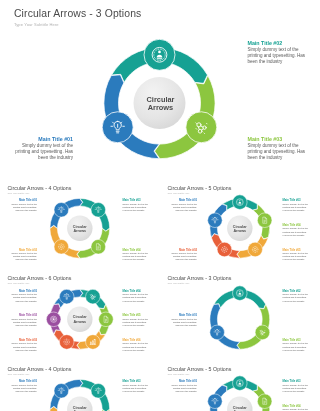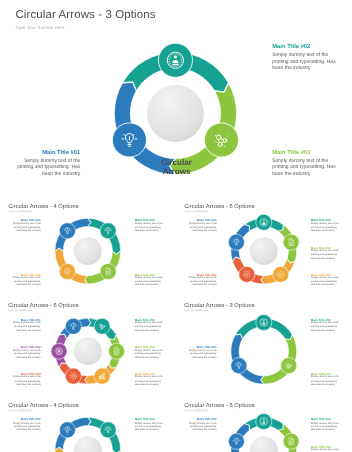--- a/index.html
+++ b/index.html
@@ -10,21 +10,21 @@
 .s-sub{position:absolute;color:#b0b0b0;white-space:nowrap;}
 .hero .s-title{left:14px;top:7.8px;font-size:10.4px;letter-spacing:0.12px;}
 .hero .s-sub{left:13.9px;top:22.3px;font-size:4.05px;letter-spacing:.1px;}
 .callout{position:absolute;}
 .callout .c-title{font-weight:bold;white-space:nowrap;}
 .callout .c-body{color:#5a5a5a;}
 .hero .callout{width:59px;}
 .hero .c-title{font-size:5.3px;line-height:7.0px;}
 .hero .c-body{font-size:4.55px;line-height:6.25px;}
 .hero .wheel{position:absolute;}
-.ctext{position:absolute;text-align:center;color:#4c4c4c;font-weight:bold;margin-top:48px;}
+.ctext{position:absolute;text-align:center;color:#4c4c4c;font-weight:bold;}
 .hero .ctext{font-size:7.4px;line-height:8.7px;}
 .th .s-title{font-size:5.25px;letter-spacing:.05px;}
 .th .s-sub{font-size:2.1px;}
 .th .callout{width:28.4px;}
 .th .c-title{font-size:2.77px;line-height:3.4px;}
 .th .c-body{font-size:2.28px;line-height:3.25px;}
 .th .ctext{font-size:3.7px;line-height:4.4px;}
 </style>
 </head>
 <body>

